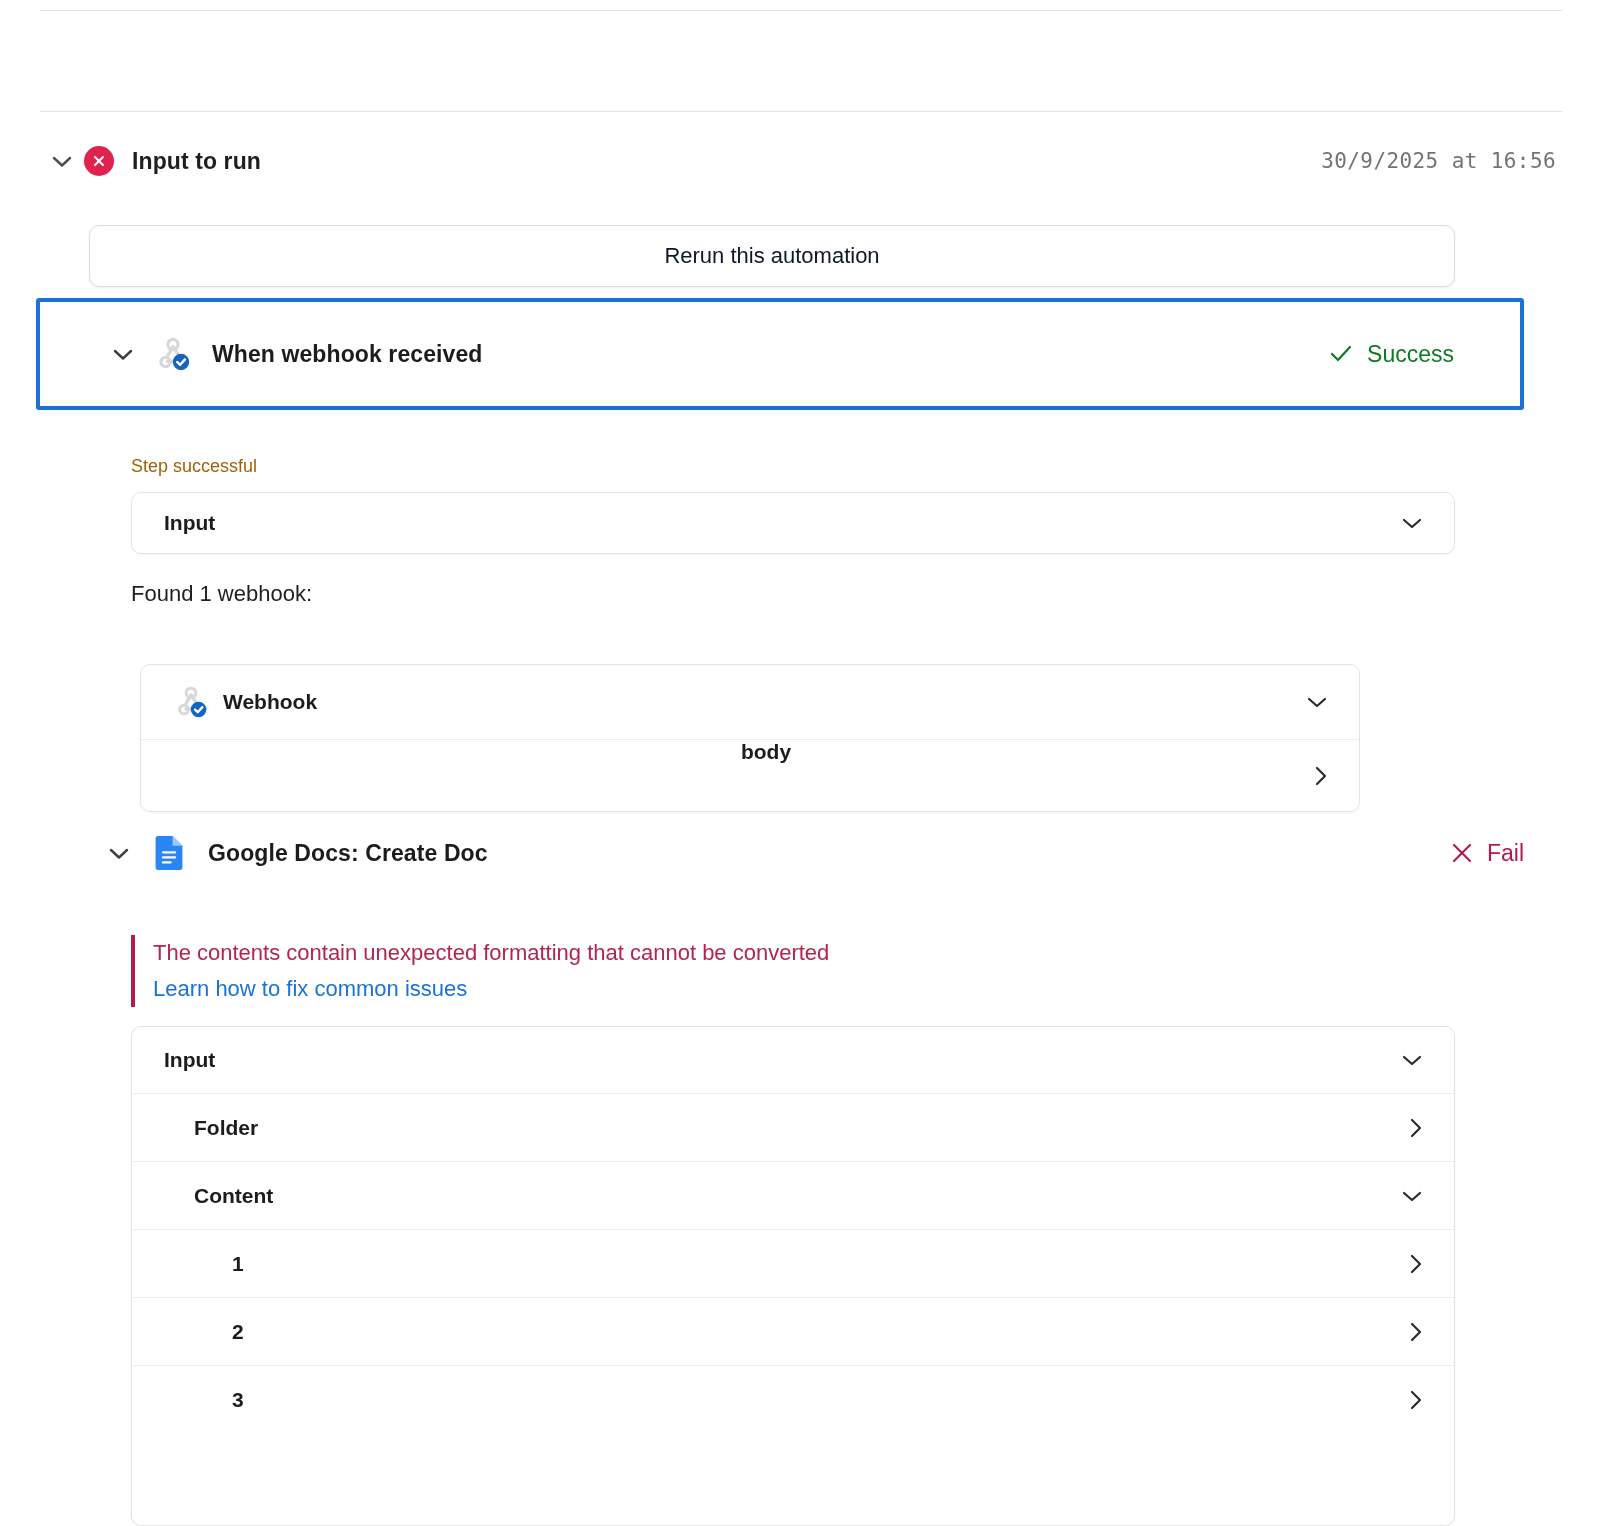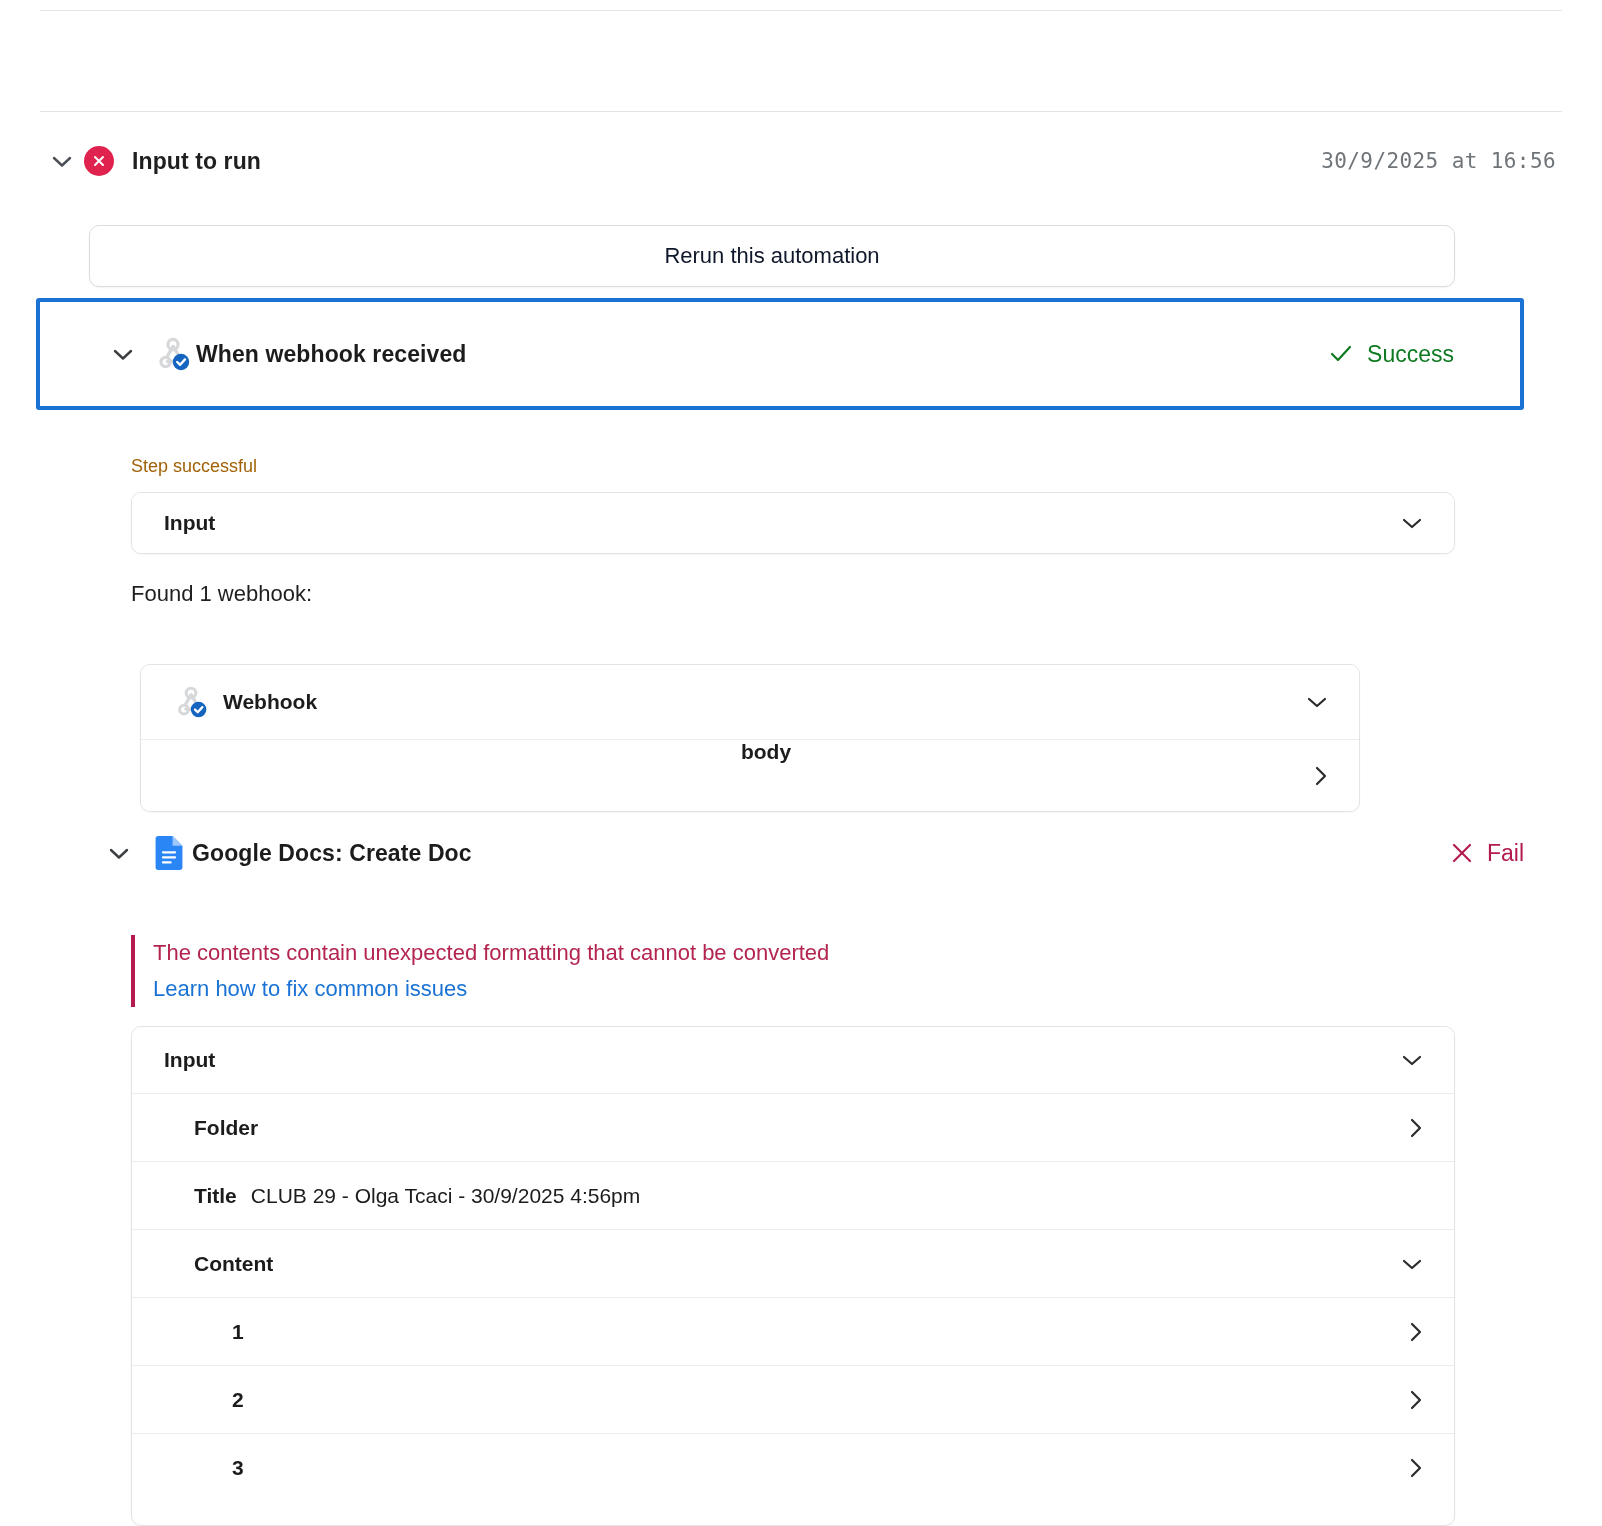--- a/index.html
+++ b/index.html
@@ -76,21 +76,21 @@
     display: flex; align-items: center; justify-content: center;
     color: #3c4043;
   }
   .step-icon-wrap {
     width: 46px; flex: 0 0 46px; height: 40px;
     display: flex; align-items: center; justify-content: center;
     position: relative;
   }
   .step-title {
     font-size: 23px; font-weight: 600; color: #1c1c1c;
-    margin-left: 0; letter-spacing: .1px;
+    margin-left: 16px; letter-spacing: .1px;
   }
   .step-status {
     margin-left: auto; display: flex; align-items: center; gap: 14px;
     font-size: 23px;
   }
   .step-status.ok { color: #0f7a21; }
   .step-status.fail { color: #b31b4d; }
 
   
   .step-note {
@@ -303,24 +303,20 @@
 
     <div class="card-row indent-1" style="height:68px;">
       <span class="rlabel">Folder</span>
       <span class="r-icon">
         <svg width="16" height="24" viewBox="0 0 16 24" fill="none" stroke="#2b2b2b" stroke-width="2.2" stroke-linecap="round" stroke-linejoin="round">
             <polyline points="4,4 12,12 4,20"></polyline>
           </svg>
       </span>
     </div>
 
-    <div class="card-row indent-1" style="height:68px;">
-      <span class="rlabel">Title</span>
-      <span class="rvalue">CLUB 29 - Olga Tcaci - 30/9/2025 4:56pm</span>
-    </div>
 
     <div class="card-row indent-1" style="height:68px;">
       <span class="rlabel">Content</span>
       <span class="r-icon">
         <svg width="24" height="16" viewBox="0 0 24 16" fill="none" stroke="#2b2b2b" stroke-width="2.2" stroke-linecap="round" stroke-linejoin="round">
             <polyline points="4,5 12,12 20,5"></polyline>
           </svg>
       </span>
     </div>
 

